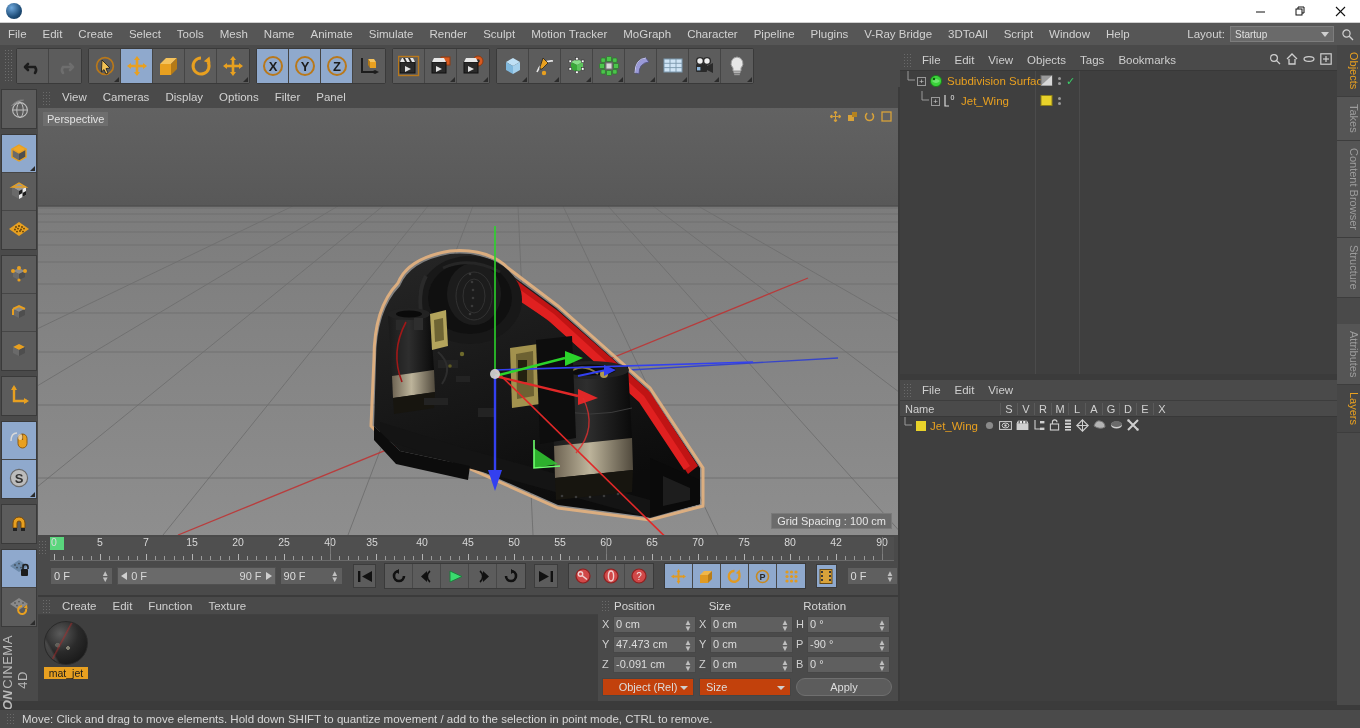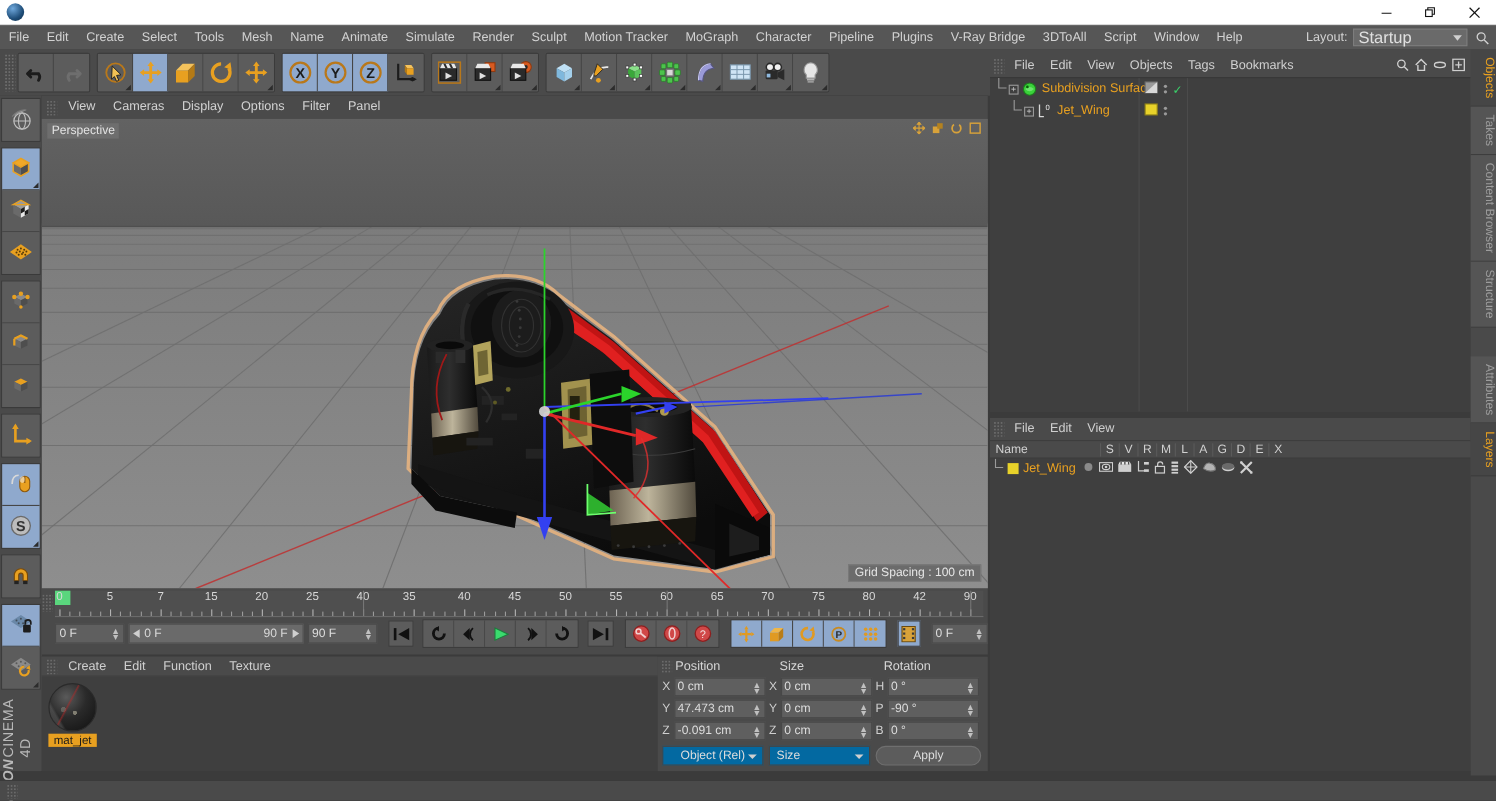--- a/index.html
+++ b/index.html
@@ -34,21 +34,21 @@
   
   .menubar {
     position:absolute; left:0; top:23px; width:1360px; height:22px;
     background:#565656; display:flex; align-items:center;
   }
   .menubar .mi { padding:0 8px; height:22px; line-height:22px; color:#d2d2d2; font-size:11.5px; white-space:nowrap; }
   .layout-wrap { margin-left:auto; display:flex; align-items:center; padding-right:4px; }
   .layout-label { color:#d2d2d2; margin-right:5px; font-size:11.5px;}
   .layout-select {
     width:104px;height:16px;background:#6a6a6a;border:1px solid #7d7d7d;
-    color:#e0e0e0;font-size:15px;display:flex;align-items:center;padding:0 4px;position:relative;
+    color:#e0e0e0;font-size:10px;display:flex;align-items:center;padding:0 4px;position:relative;
   }
   .layout-select .arw { position:absolute;right:4px;top:5px;
     width:0;height:0;border-left:4px solid transparent;border-right:4px solid transparent;border-top:5px solid #cfcfcf;}
   .mag { width:18px;height:18px;margin-left:4px;display:flex;align-items:center;justify-content:center;}
 
   
   .toolbar {
     position:absolute; left:0; top:45px; width:1360px; height:42px;
     background:#4a4a4a; display:flex; align-items:center; padding-left:4px;
   }
@@ -174,21 +174,21 @@
   .coordhead .cg { width:10px;height:12px;margin:0 3px 0 3px;
     background-image:radial-gradient(#8a8a8a 1px, transparent 1px);background-size:3px 3px;opacity:.5;}
   .coordrow { display:flex; align-items:center; height:20px; padding-left:4px; }
   .axlbl { width:11px; font-size:11px; color:#cfcfcf; }
   .cfield {
     height:17px; background:#5f5f5f; border:1px solid #474747; color:#ddd; font-size:11px;
     display:flex; align-items:center; padding:0 2px; position:relative; margin-right:3px;
   }
   .coordbtnrow { display:flex; align-items:center; height:22px; padding-left:4px; gap:5px; margin-top:2px;}
   .dropd {
-    height:18px;background:#0369a1;border:1px solid #454545;color:#ddd;font-size:11px;
+    height:18px;background:#c2410c;border:1px solid #454545;color:#ddd;font-size:11px;
     display:flex;align-items:center;justify-content:center;position:relative;
   }
   .dropd .arw{position:absolute;right:5px;top:7px;width:0;height:0;
     border-left:4px solid transparent;border-right:4px solid transparent;border-top:4px solid #cfcfcf;}
   .applybtn {
     height:18px;width:96px;background:#5c5c5c;border:1px solid #6f6f6f;border-radius:9px;
     color:#ddd;font-size:11px;display:flex;align-items:center;justify-content:center;
   }
 
   
@@ -1423,15 +1423,16 @@
       <div class="vtab active">Objects</div>
       <div class="vtab">Takes</div>
       <div class="vtab">Content Browser</div>
       <div class="vtab">Structure</div>
       <div class="vtab" style="margin-top: 26px;">Attributes</div>
       <div class="vtab active">Layers</div>
     </div>
 
   <div class="statusbar">
     <span class="sg"></span>
+    <span class="txt">Move: Click and drag to move elements. Hold down SHIFT to quantize movement / add to the selection in point mode, CTRL to remove.</span>
   </div>
 
 </div>
 
 </body></html>

